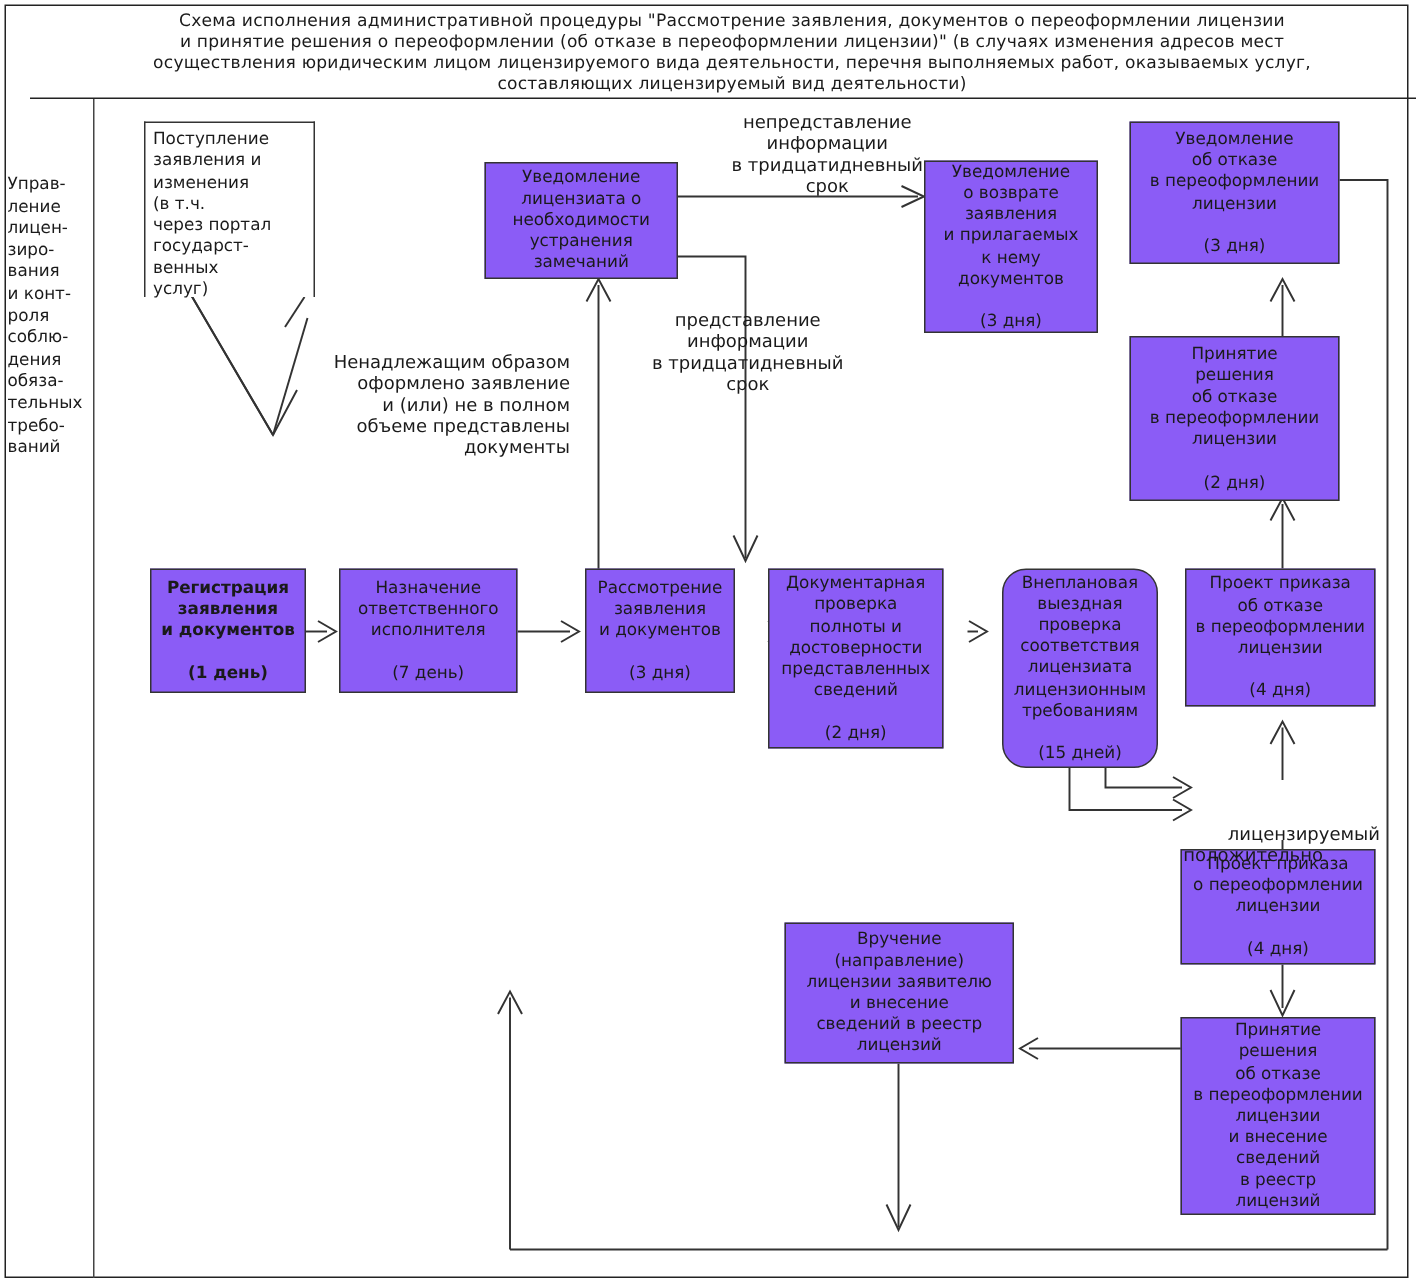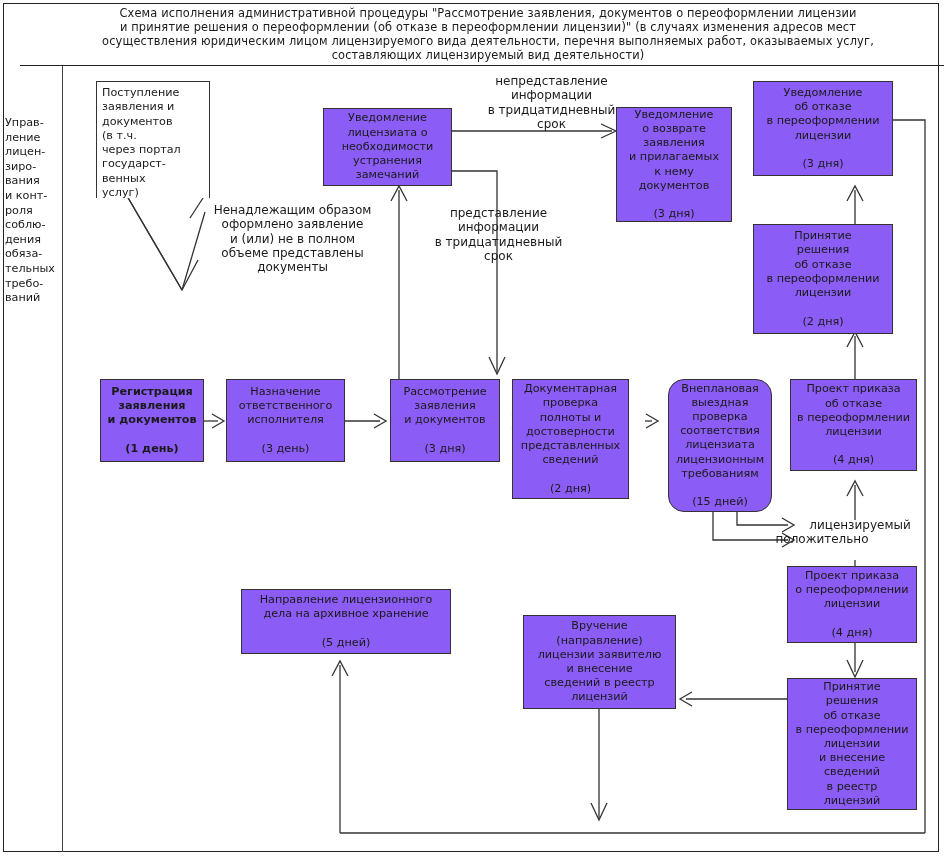--- a/index.html
+++ b/index.html
@@ -44,21 +44,21 @@
     position:absolute;background:#fff;box-sizing:border-box;
     border:1.3px solid #333;border-bottom:none;
     display:flex;align-items:flex-start;justify-content:flex-start;
     text-align:left;font-size:11.2px;line-height:14.3px;white-space:pre-line;
     padding:4px 5px;
   }
   .note{
     position:absolute;font-size:12px;line-height:14.3px;white-space:pre-line;
   }
   .note.c{text-align:center;}
-  .note.l{text-align:center;}
+  .note.l{text-align:right;margin-top:31px;}
   svg.lines{position:absolute;left:0;top:0;width:944px;height:857px;pointer-events:none;}
   svg.lines line, svg.lines path, svg.lines polyline{
     stroke:#333;stroke-width:1.3;fill:none;
   }
 </style>
 </head>
 <body>
 
 <div id="page">
 
@@ -141,21 +141,21 @@
     <line x1="599" y1="709" x2="599" y2="818"></line>
     <polyline points="591,803 599,820 607,803"></polyline>
 
     <line x1="340" y1="833" x2="925" y2="833"></line>
     <line x1="340" y1="833" x2="340" y2="665"></line>
     <polyline points="332,676 340,661 348,676"></polyline>
   </svg>
 
   <div class="bracket" style="left:96px;top:81px;width:114px;height:117px;">Поступление
 заявления и
-документов
+изменения
 (в т.ч.
 через портал
 государст-
 венных
 услуг)</div>
 
   <div class="box" style="left:323px;top:108px;width:129px;height:78px;">Уведомление
 лицензиата о
 необходимости
 устранения
@@ -188,23 +188,23 @@
   <div class="box" style="left:100px;top:379px;width:104px;height:83px;font-weight:bold;">Регистрация
 заявления
 и документов
 
 (1 день)</div>
 
   <div class="box" style="left:226px;top:379px;width:119px;height:83px;">Назначение
 ответственного
 исполнителя
 
-(3 день)</div>
-
-  <div class="box" style="left:390px;top:379px;width:110px;height:83px;">Рассмотрение
+(7 день)</div>
+
+  <div class="box" style="left:390px;top:379px;width:100px;height:83px;">Рассмотрение
 заявления
 и документов
 
 (3 дня)</div>
 
   <div class="box" style="left:512px;top:379px;width:117px;height:120px;">Документарная
 проверка
 полноты и
 достоверности
 представленных
@@ -245,24 +245,20 @@
 в реестр
 лицензий</div>
 
   <div class="box" style="left:523px;top:615px;width:153px;height:94px;">Вручение
 (направление)
 лицензии заявителю
 и внесение
 сведений в реестр
 лицензий</div>
 
-  <div class="box" style="left:241px;top:589px;width:210px;height:65px;">Направление лицензионного
-дела на архивное хранение
-
-(5 дней)</div>
 
   <div class="note l" style="left:205px;top:203px;width:175px;">Ненадлежащим образом
 оформлено заявление
 и (или) не в полном
 объеме представлены
 документы</div>
 
   <div class="note c" style="left:459px;top:74px;width:185px;">непредставление
 информации
 в тридцатидневный

